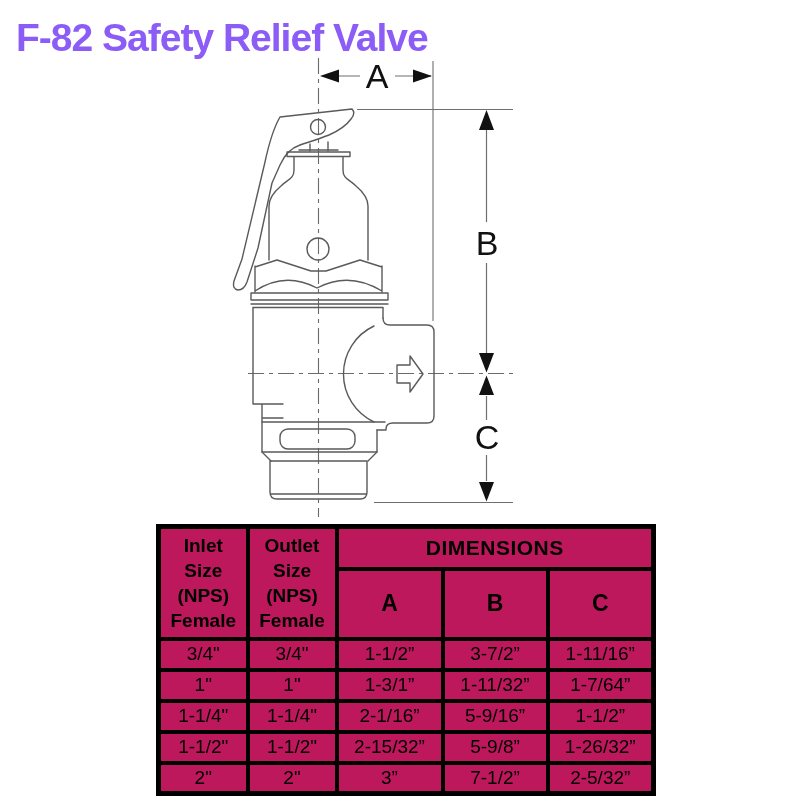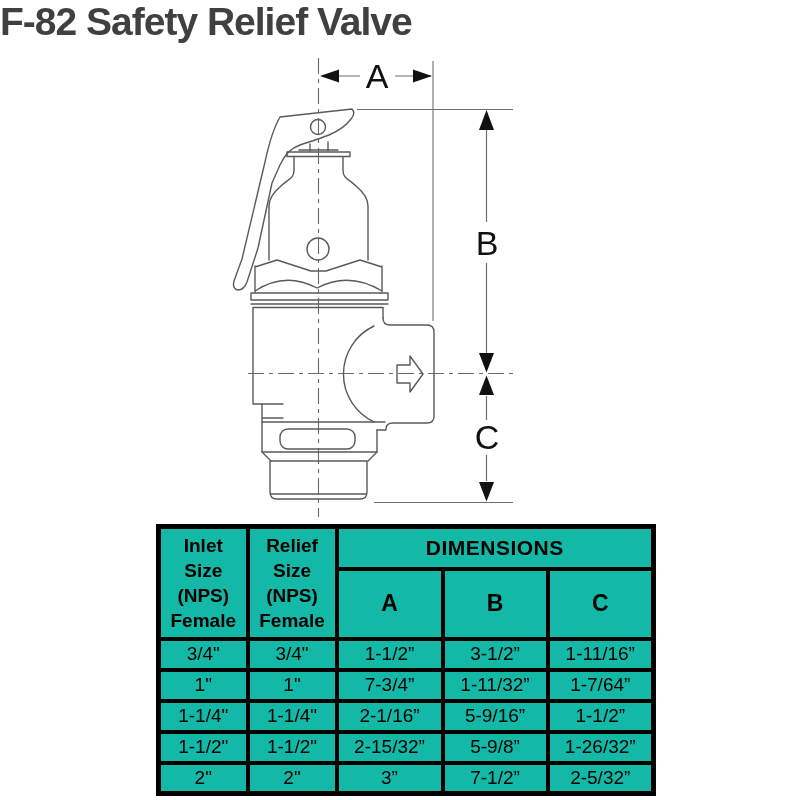--- a/index.html
+++ b/index.html
@@ -2,31 +2,31 @@
 <html><head>
 <meta charset="utf-8">
 <style>
   html,body { margin:0; padding:0; }
   body {
     width:800px; height:800px; background:#ffffff; position:relative;
     font-family:"Liberation Sans", sans-serif; color:#000;
     overflow:hidden;
   }
   .page-title {
-    position:absolute; left:0px; top:2px; margin:0;
+    position:absolute; left:0px; top:2px; margin:16px;
     font-size:39px; font-weight:bold; letter-spacing:-1px; line-height:1.05;
-    color:#404040; white-space:nowrap;
+    color:#8b5cf6; white-space:nowrap;
   }
   svg.diagram { position:absolute; left:0; top:0; }
 
   table.dim-table {
     position:absolute; left:156px; top:524px;
     width:498px; height:270px;
     border-collapse:collapse; table-layout:fixed;
-    text-align:center; background:#14b8a6;
+    text-align:center; background:#be185d;
   }
   .dim-table td, .dim-table th { border:4px solid #000; padding:0; vertical-align:middle; }
   .dim-table { border:5px solid #000; }
   .dim-table th.size-col {
     font-size:19px; font-weight:bold; line-height:25px; white-space:pre-line;
   }
   .dim-table th.dims-head { font-size:21px; font-weight:bold; letter-spacing:0.5px;text-align:center; }
   .dim-table th.abc-head  { font-size:23px; font-weight:bold; }
   .dim-table td { font-size:19px; font-weight:400; }
   .hdr-row1 { height:42px; }
@@ -152,42 +152,42 @@
     <col style="width:106px">
       <col style="width:105px">
       <col style="width:106px">
   </colgroup>
   <tbody>
     <tr class="hdr-row1">
       <th class="size-col" rowspan="2">Inlet
 Size
 (NPS)
 Female</th>
-      <th class="size-col" rowspan="2">Relief
+      <th class="size-col" rowspan="2">Outlet
 Size
 (NPS)
 Female</th>
       <th class="dims-head" colspan="3">DIMENSIONS</th>
     </tr>
     <tr class="hdr-row2">
       <th class="abc-head">A</th>
       <th class="abc-head">B</th>
       <th class="abc-head">C</th>
     </tr>
     <tr class="data-row">
       <td>3/4"</td>
       <td>3/4"</td>
       <td>1-1/2”</td>
-      <td>3-1/2”</td>
+      <td>3-7/2”</td>
       <td>1-11/16”</td>
     </tr>
     <tr class="data-row">
       <td>1"</td>
       <td>1"</td>
-      <td>7-3/4”</td>
+      <td>1-3/1”</td>
       <td>1-11/32”</td>
       <td>1-7/64”</td>
     </tr>
     <tr class="data-row">
       <td>1-1/4"</td>
       <td>1-1/4"</td>
       <td>2-1/16”</td>
       <td>5-9/16”</td>
       <td>1-1/2”</td>
     </tr>

